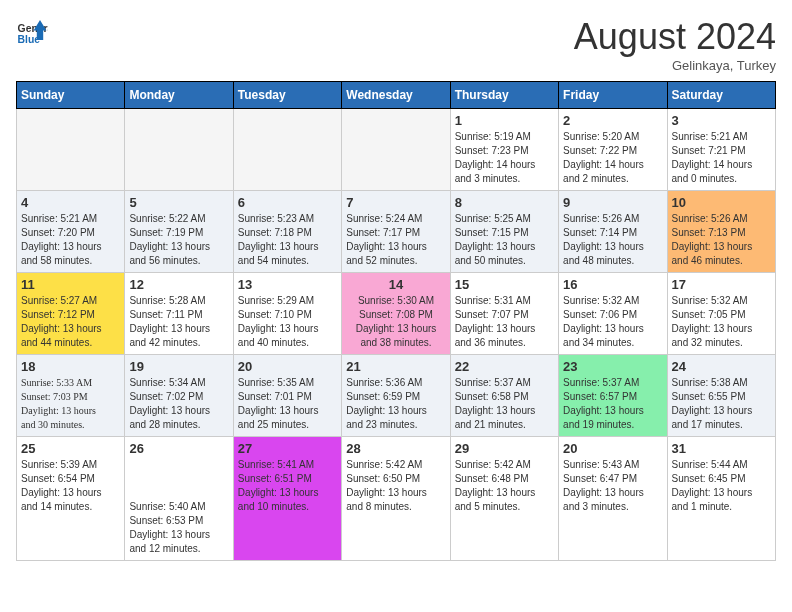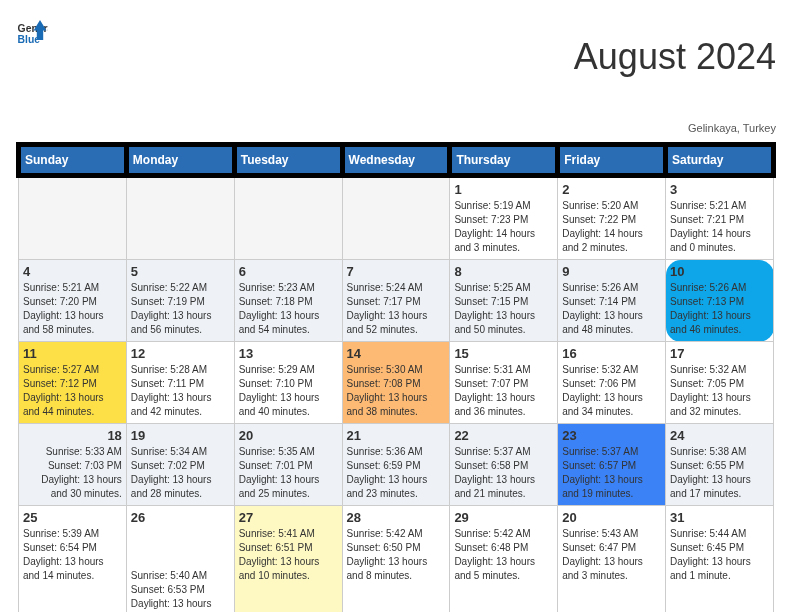--- a/index.html
+++ b/index.html
@@ -25,40 +25,38 @@
       width: 32px;
       height: 32px;
     }
     .title-block {
       text-align: right;
     }
     .month-title {
       font-size: 36px;
       font-weight: normal;
       color: #333;
-      margin-top: 20px;
     }
     .subtitle {
-      font-size: 11px;
+      font-size: 13px;
       color: #555;
-      margin-top: 44px;
     }
     table {
       width: 100%;
       border-collapse: collapse;
       font-size: 11px;
     }
     th {
       background-color: #2a6db5;
       color: #fff;
       padding: 6px 4px;
       text-align: left;
       font-size: 12px;
       font-weight: bold;
-      border: 5px solid #000000;
+      border: 1px solid #000000;
     }
     td {
       border: 1px solid #ccc;
       vertical-align: top;
       padding: 4px;
       height: 80px;
       width: 14.28%;
       background: #fff;
     }
     td.empty {
@@ -175,21 +173,21 @@
 Daylight: 13 hours
 and 50 minutes.</div>
         </td>
         <td style="background: rgb(238, 242, 247);">
           <div class="day-number">9</div>
           <div class="day-info" style="white-space: pre-line;">Sunrise: 5:26 AM
 Sunset: 7:14 PM
 Daylight: 13 hours
 and 48 minutes.</div>
         </td>
-        <td style="background: #0ea5e9; border-radius: 15px;">
+        <td style="background: #fdba74;">
           <div class="day-number">10</div>
           <div class="day-info" style="white-space: pre-line;">Sunrise: 5:26 AM
 Sunset: 7:13 PM
 Daylight: 13 hours
 and 46 minutes.</div>
         </td>
       </tr>
       <tr>
         <td style="background: #fde047;">
           <div class="day-number">11</div>
@@ -205,21 +203,21 @@
 Daylight: 13 hours
 and 42 minutes.</div>
         </td>
         <td style="background: rgb(255, 255, 255);">
           <div class="day-number">13</div>
           <div class="day-info" style="white-space: pre-line;">Sunrise: 5:29 AM
 Sunset: 7:10 PM
 Daylight: 13 hours
 and 40 minutes.</div>
         </td>
-        <td style="background: #fdba74;">
+        <td style="background: #f9a8d4; text-align: center;">
           <div class="day-number">14</div>
           <div class="day-info" style="white-space: pre-line;">Sunrise: 5:30 AM
 Sunset: 7:08 PM
 Daylight: 13 hours
 and 38 minutes.</div>
         </td>
         <td style="background: rgb(255, 255, 255); margin-top: 9px;">
           <div class="day-number">15</div>
           <div class="day-info" style="white-space: pre-line;">Sunrise: 5:31 AM
 Sunset: 7:07 PM
@@ -235,23 +233,23 @@
         </td>
         <td style="background: rgb(255, 255, 255);">
           <div class="day-number">17</div>
           <div class="day-info" style="white-space: pre-line;">Sunrise: 5:32 AM
 Sunset: 7:05 PM
 Daylight: 13 hours
 and 32 minutes.</div>
         </td>
       </tr>
       <tr>
-        <td style="background: rgb(238, 242, 247); text-align: right;">
+        <td style="background: rgb(238, 242, 247);">
           <div class="day-number">18</div>
-          <div class="day-info" style="white-space: pre-line;">Sunrise: 5:33 AM
+          <div class="day-info" style="white-space: pre-line; font-family: Liberation Serif, serif;">Sunrise: 5:33 AM
 Sunset: 7:03 PM
 Daylight: 13 hours
 and 30 minutes.</div>
         </td>
         <td style="background: rgb(238, 242, 247);">
           <div class="day-number">19</div>
           <div class="day-info" style="white-space: pre-line;">Sunrise: 5:34 AM
 Sunset: 7:02 PM
 Daylight: 13 hours
 and 28 minutes.</div>
@@ -270,21 +268,21 @@
 Daylight: 13 hours
 and 23 minutes.</div>
         </td>
         <td style="background: rgb(238, 242, 247);">
           <div class="day-number">22</div>
           <div class="day-info" style="white-space: pre-line;">Sunrise: 5:37 AM
 Sunset: 6:58 PM
 Daylight: 13 hours
 and 21 minutes.</div>
         </td>
-        <td style="background: #3b82f6;">
+        <td style="background: #86efac;">
           <div class="day-number">23</div>
           <div class="day-info" style="white-space: pre-line;">Sunrise: 5:37 AM
 Sunset: 6:57 PM
 Daylight: 13 hours
 and 19 minutes.</div>
         </td>
         <td style="background: rgb(238, 242, 247);">
           <div class="day-number">24</div>
           <div class="day-info" style="white-space: pre-line;">Sunrise: 5:38 AM
 Sunset: 6:55 PM
@@ -300,21 +298,21 @@
 Daylight: 13 hours
 and 14 minutes.</div>
         </td>
         <td style="background: rgb(255, 255, 255);">
           <div class="day-number">26</div>
           <div class="day-info" style="white-space: pre-line; margin-top: 44px;">Sunrise: 5:40 AM
 Sunset: 6:53 PM
 Daylight: 13 hours
 and 12 minutes.</div>
         </td>
-        <td style="background: #fef9c3;">
+        <td style="background: #d946ef;">
           <div class="day-number">27</div>
           <div class="day-info" style="white-space: pre-line;">Sunrise: 5:41 AM
 Sunset: 6:51 PM
 Daylight: 13 hours
 and 10 minutes.</div>
         </td>
         <td style="background: rgb(255, 255, 255);">
           <div class="day-number">28</div>
           <div class="day-info" style="white-space: pre-line;">Sunrise: 5:42 AM
 Sunset: 6:50 PM

